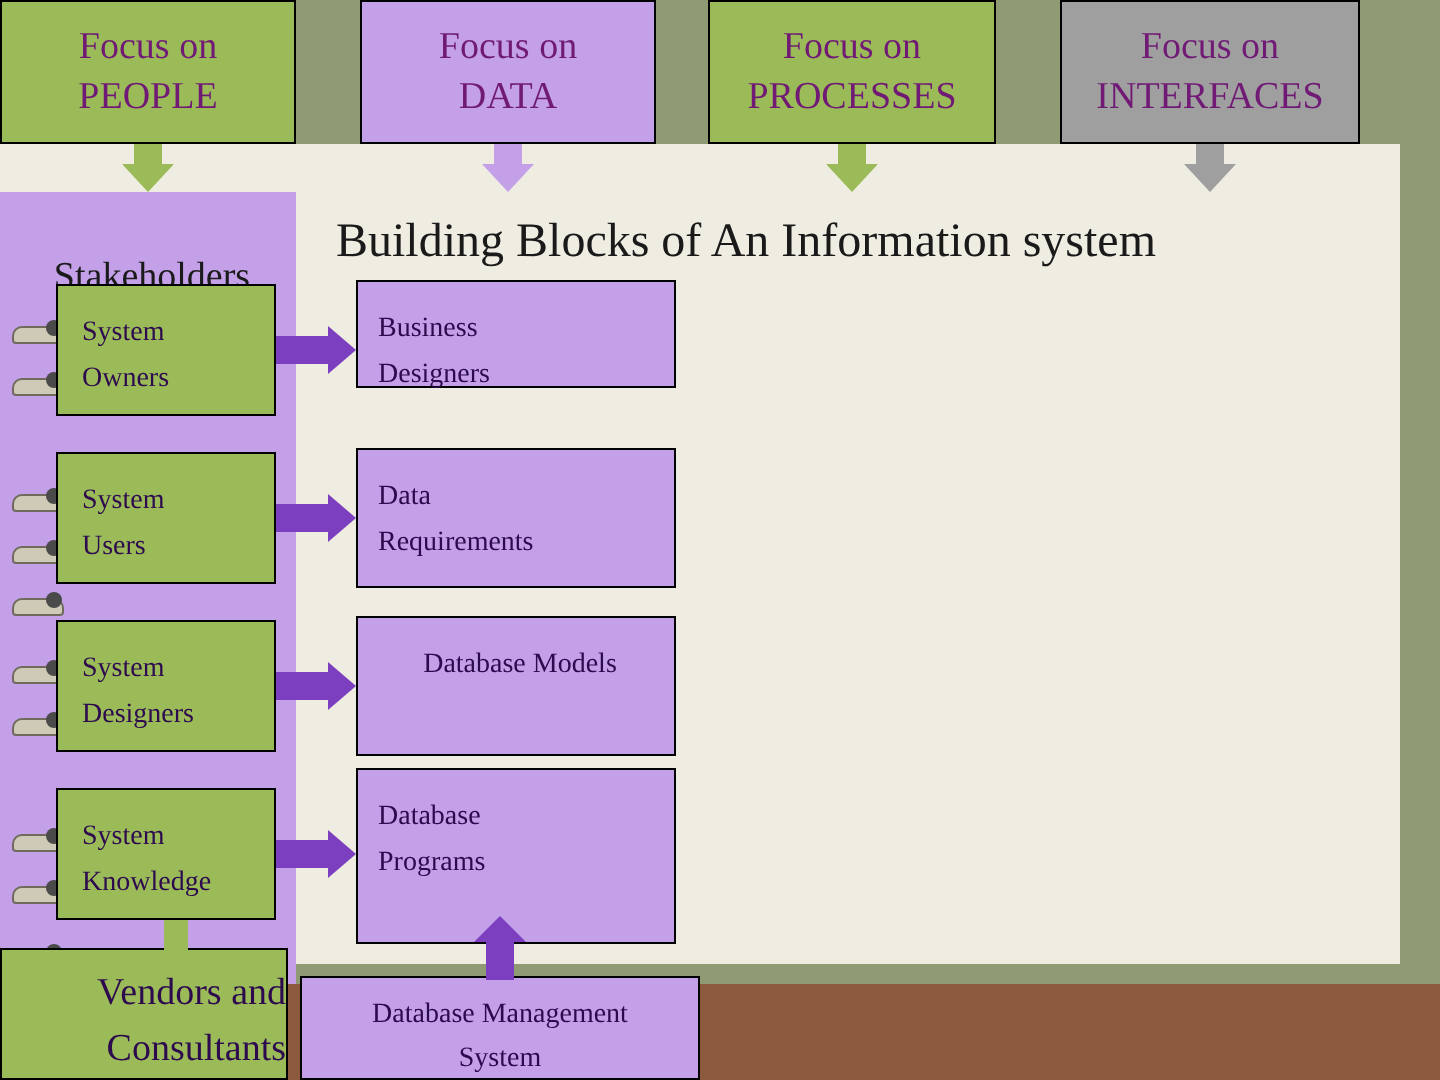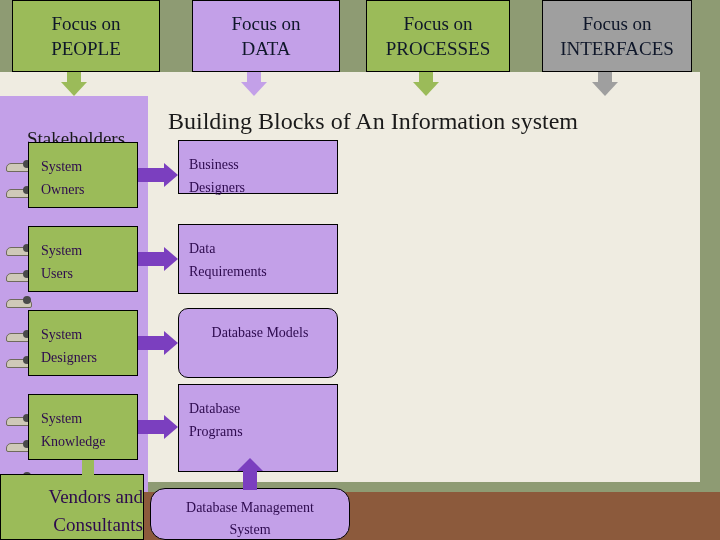--- a/index.html
+++ b/index.html
@@ -57,22 +57,21 @@
     top: 0;
     height: 72px;
     border: 1px solid #000000;
     box-sizing: border-box;
     display: flex;
     align-items: center;
     justify-content: center;
     text-align: center;
     font-size: 19px;
     line-height: 25px;
-    color: #0f172a;
-    margin-left: 12px;
+    color: #701a75;
   }
   .topbox.people    { left: 0px;   width: 148px; background: #9bbb59; }
   .topbox.data      { left: 180px; width: 148px; background: #c3a0e8; }
   .topbox.processes { left: 354px; width: 144px; background: #9bbb59; }
   .topbox.interfaces{ left: 530px; width: 150px; background: #9f9f9f; }
   .topbox span { display: block; }
 
   
   .down-arrow {
     position: absolute;
@@ -158,21 +157,21 @@
     padding: 12px 0 0 10px;
   }
   .data-box.dbms {
     left: 150px;
     width: 200px;
     text-align: center;
     padding: 8px 0 0 0;
     font-size: 14px;
     line-height: 22px;
   }
-  .data-box.centered-text { text-align: center; padding-left: 4px; border-radius: 10px; }
+  .data-box.centered-text { text-align: center; padding-left: 4px; }
 
   
   .right-arrow { position: absolute; }
   .right-arrow .shaft {
     position: absolute;
     left: 0; top: 0;
     height: 14px;
     background: #7b3fbf;
   }
   .right-arrow .head {
@@ -354,21 +353,21 @@
     <div>Data</div>
     <div>Requirements</div>
   </div>
   <div class="data-box centered-text" style="top:308px; height:70px;">
     <div>Database Models</div>
   </div>
   <div class="data-box" style="top:384px; height:88px;">
     <div>Database</div>
     <div>Programs</div>
   </div>
-  <div class="data-box dbms" style="top:488px; height:52px;border-radius:15px;">
+  <div class="data-box dbms" style="top:488px; height:52px;">
     <div>Database Management</div>
     <div>System</div>
   </div>
 
   <div class="right-arrow" style="left:138px; top:168px; width:40px;">
     <div class="shaft" style="width:26px;"></div>
       <div class="head" style="left:26px;"></div>
   </div>
   <div class="right-arrow" style="left:138px; top:252px; width:40px;">
     <div class="shaft" style="width:26px;"></div>

